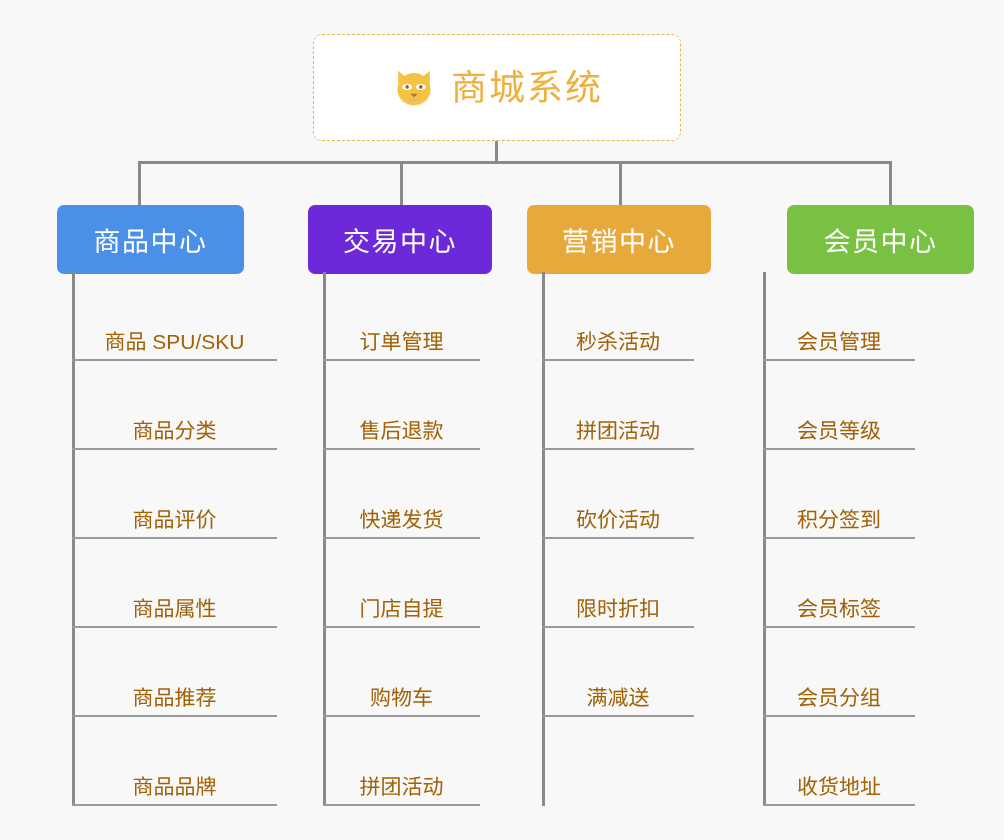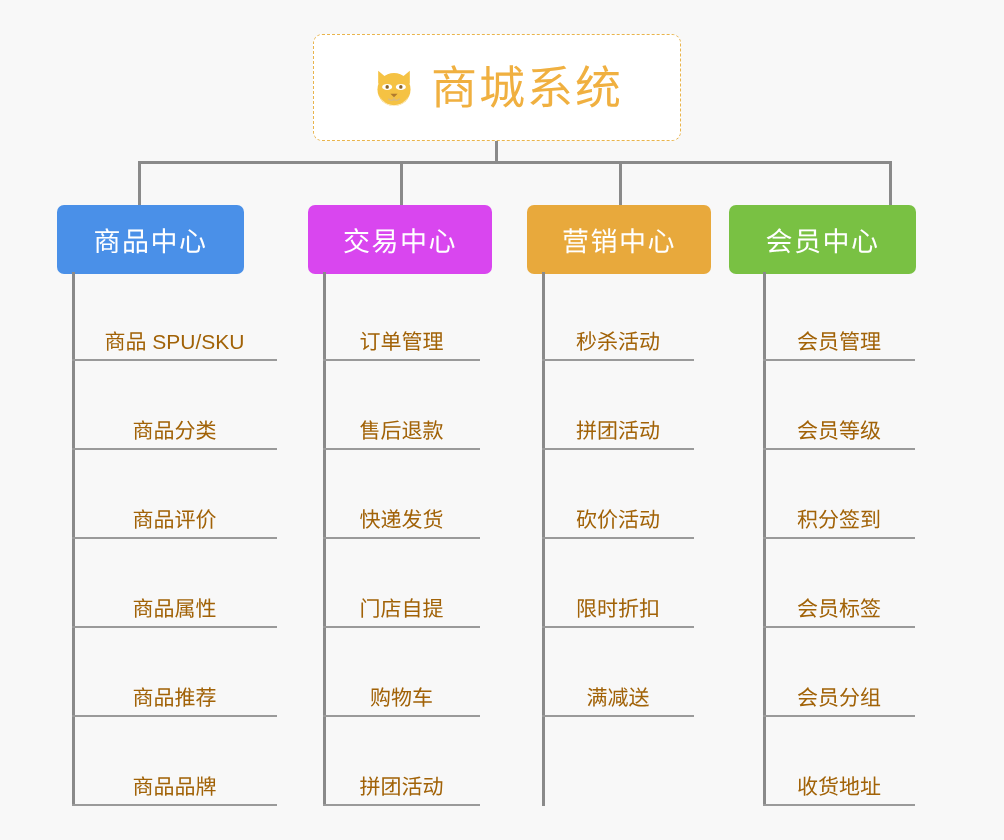--- a/index.html
+++ b/index.html
@@ -37,21 +37,21 @@
     justify-content: center;
     gap: 14px;
   }
   .root-emoji {
     width: 46px;
     height: 46px;
     flex: 0 0 auto;
     display: block;
   }
   .root-title {
-    font-size: 46px;
+    font-size: 36px;
     color: #f0b040;
     letter-spacing: 2px;
     line-height: 1;
     white-space: nowrap;
   }
 
   
   .conn {
     position: absolute;
     background: #8a8a8a;
@@ -162,21 +162,21 @@
           </li>
           <li class="leaf">
             <span class="leaf-label">商品推荐</span>
           </li>
           <li class="leaf">
             <span class="leaf-label">商品品牌</span>
           </li>
         </ul>
       </div>
       <div class="branch" style="left: 0px;">
-        <div class="branch-header" style="left: 308px; width: 184px; background: #d946ef;">交易中心</div>
+        <div class="branch-header" style="left: 308px; width: 184px; background: #6d28d9;">交易中心</div>
         <div class="branch-trunk" style="left: 323px; height: 534px;"></div>
         <ul class="leaf-list" style="left: 323px; width: 157px;">
           <li class="leaf">
             <span class="leaf-label">订单管理</span>
           </li>
           <li class="leaf">
             <span class="leaf-label">售后退款</span>
           </li>
           <li class="leaf">
             <span class="leaf-label">快递发货</span>
@@ -207,21 +207,21 @@
           </li>
           <li class="leaf">
             <span class="leaf-label">限时折扣</span>
           </li>
           <li class="leaf">
             <span class="leaf-label">满减送</span>
           </li>
         </ul>
       </div>
       <div class="branch" style="left: 0px;">
-        <div class="branch-header" style="left: 729px; width: 187px; background: rgb(121, 193, 67);">会员中心</div>
+        <div class="branch-header" style="left: 787px; width: 187px; background: rgb(121, 193, 67);">会员中心</div>
         <div class="branch-trunk" style="left: 763px; height: 534px;"></div>
         <ul class="leaf-list" style="left: 763px; width: 152px;">
           <li class="leaf">
             <span class="leaf-label">会员管理</span>
           </li>
           <li class="leaf">
             <span class="leaf-label">会员等级</span>
           </li>
           <li class="leaf">
             <span class="leaf-label">积分签到</span>

